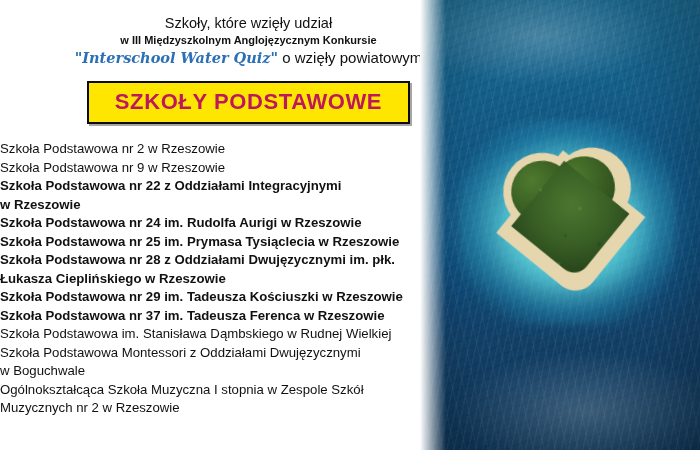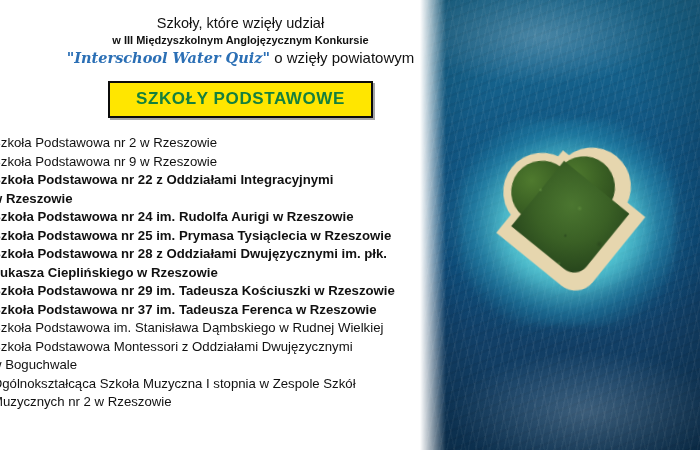--- a/index.html
+++ b/index.html
@@ -128,21 +128,21 @@
   }
   
   .photo .blend {
     position: absolute; top:0; left:0; width: 26px; height: 450px;
     background: linear-gradient(to right, #ffffff 0%, rgba(255,255,255,0.55) 45%, rgba(255,255,255,0) 100%);
   }
 
   
   .content {
     position: absolute;
-    top: 0; left: 8px;
+    top: 0; left: 16px;
     width: 471px;
     height: 450px;
     padding: 14px 6px 12px 0;
   }
   .heading {
     text-align: center;
     color: #111111;
     line-height: 1.32;
     padding: 0 14px;
   }
@@ -166,22 +166,22 @@
     font-size: 14.5px;
   }
   .banner-row {
     display: flex;
     justify-content: center;
     margin-top: 14px;
   }
   .banner {
     background: #ffe600;
     border: 2px solid #0b0b0b;
-    color: #15803d;
-    font-size: 17px;
+    color: #be185d;
+    font-size: 22px;
     font-weight: 700;
     letter-spacing: 0.6px;
     padding: 6px 26px 7px 26px;
     box-shadow: 2px 2px 0 rgba(0,0,0,0.35);
   }
   .school-list {
     margin: 16px 0 0 0;
     padding: 0;
     list-style: none;
     color: #111111;

